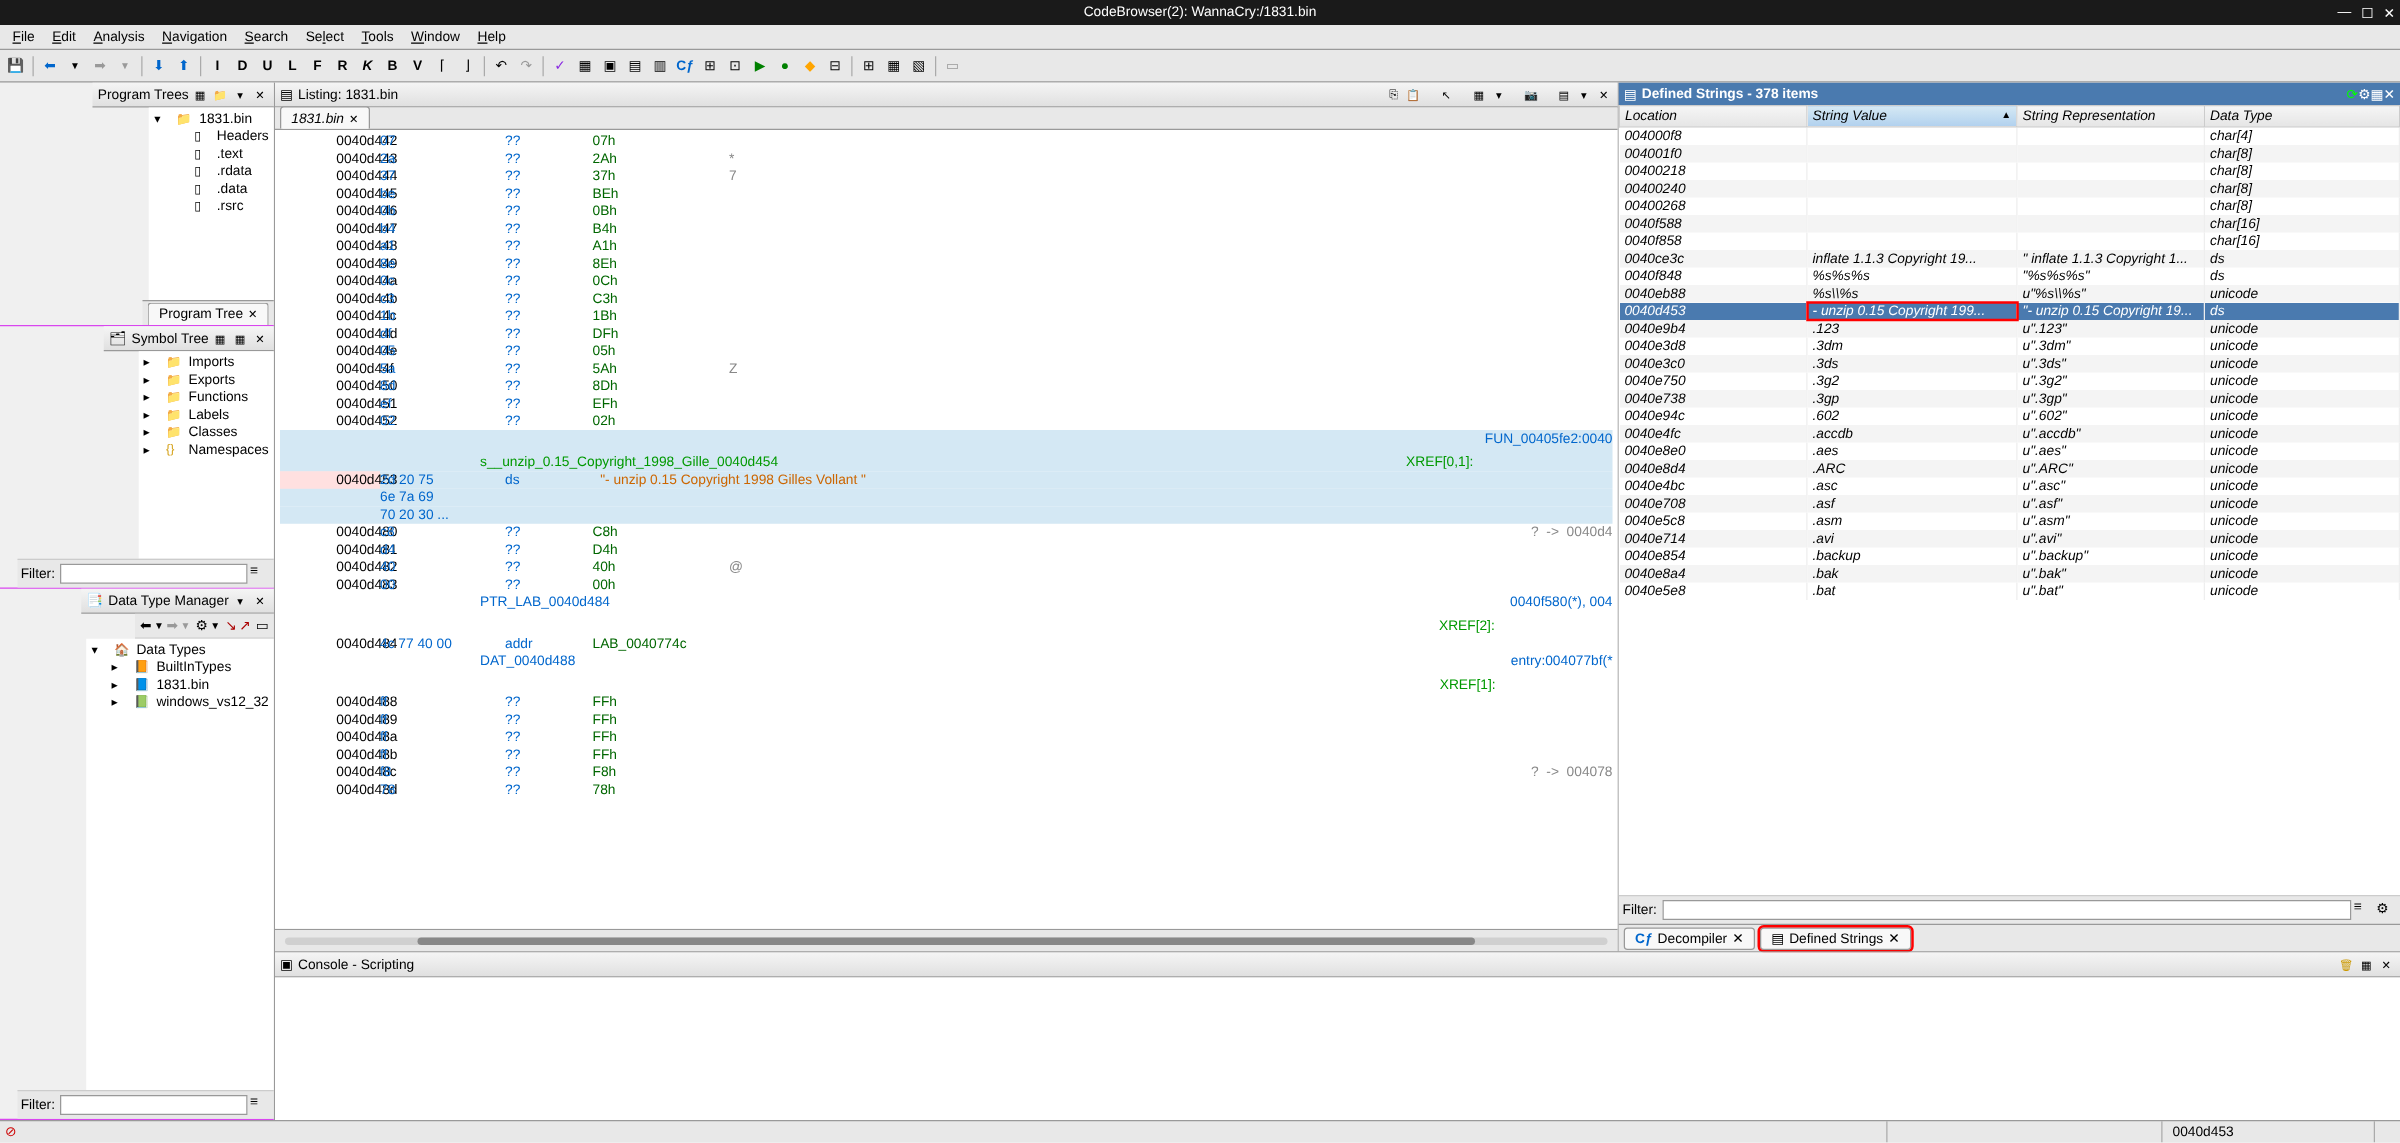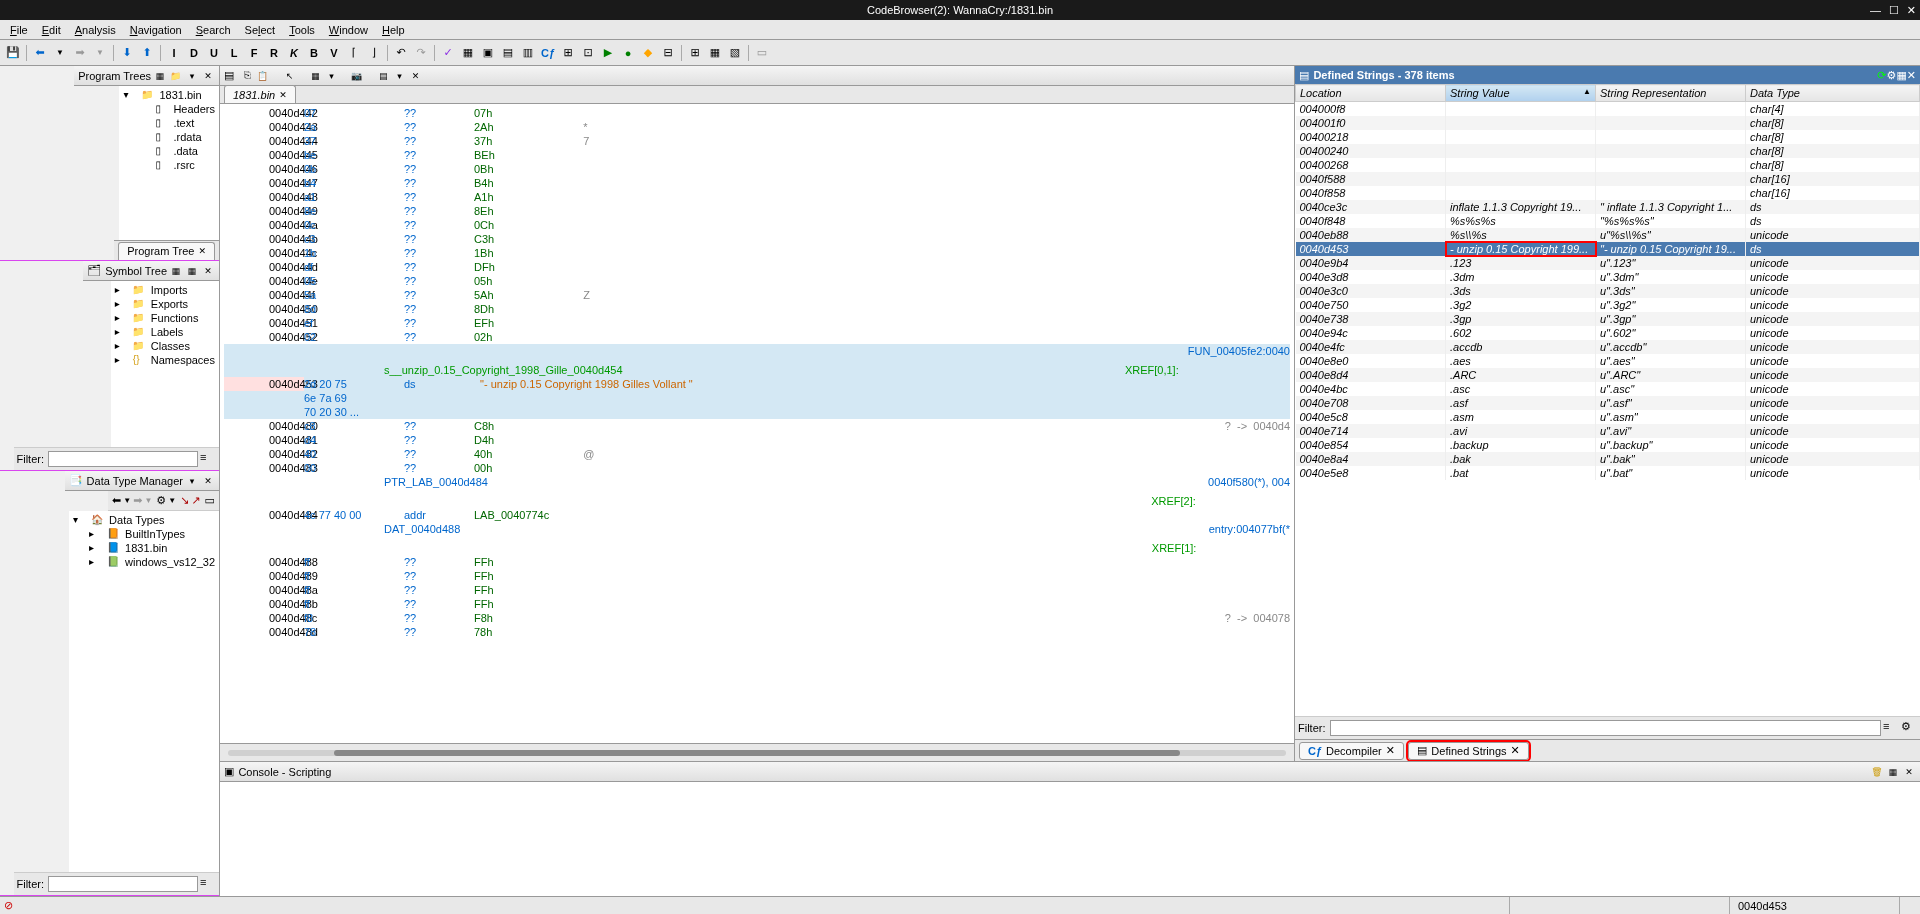--- a/index.html
+++ b/index.html
@@ -285,20 +285,21 @@
       </div>
     </div>
   </div>
 
   <div class="centercol">
     <div class="centertop">
 
       <div class="listing">
         <div class="panel-hdr">
           <span style="margin-right:4px">▤</span>
+          <span class="title">Listing: 1831.bin</span>
           <span class="hbtn">⎘</span>
           <span class="hbtn">📋</span>
           <div style="width:10px"></div>
           <span class="hbtn">↖</span>
           <div style="width:10px"></div>
           <span class="hbtn">▦</span>
           <span class="hbtn">▾</span>
           <div style="width:10px"></div>
           <span class="hbtn">📷</span>
           <div style="width:10px"></div>
@@ -364,21 +365,21 @@
           <span class="hbtn" style="color:#0f0">⟳</span>
           <span class="hbtn">⚙</span>
           <span class="hbtn">▦</span>
           <span class="hbtn">✕</span>
         </div>
         <div class="strings-table">
           <table class="stbl" id="strings-tbl">
             <thead>
                 <tr>
               <th style="width:150px">Location</th>
-              <th class="active" style="width:150px"><span>String Value</span> <span style="float:right;font-size:8px">▲</span></th>
+              <th class="active" style="width:168px"><span>String Value</span> <span style="float:right;font-size:8px">▲</span></th>
               <th style="width:150px">String Representation</th>
               <th>Data Type</th>
             </tr>
               </thead>
             <tbody id="strings-tbody">
                 <tr>
                   <td>004000f8</td>
                   <td class=""></td>
                   <td></td>
                   <td>char[4]</td>

